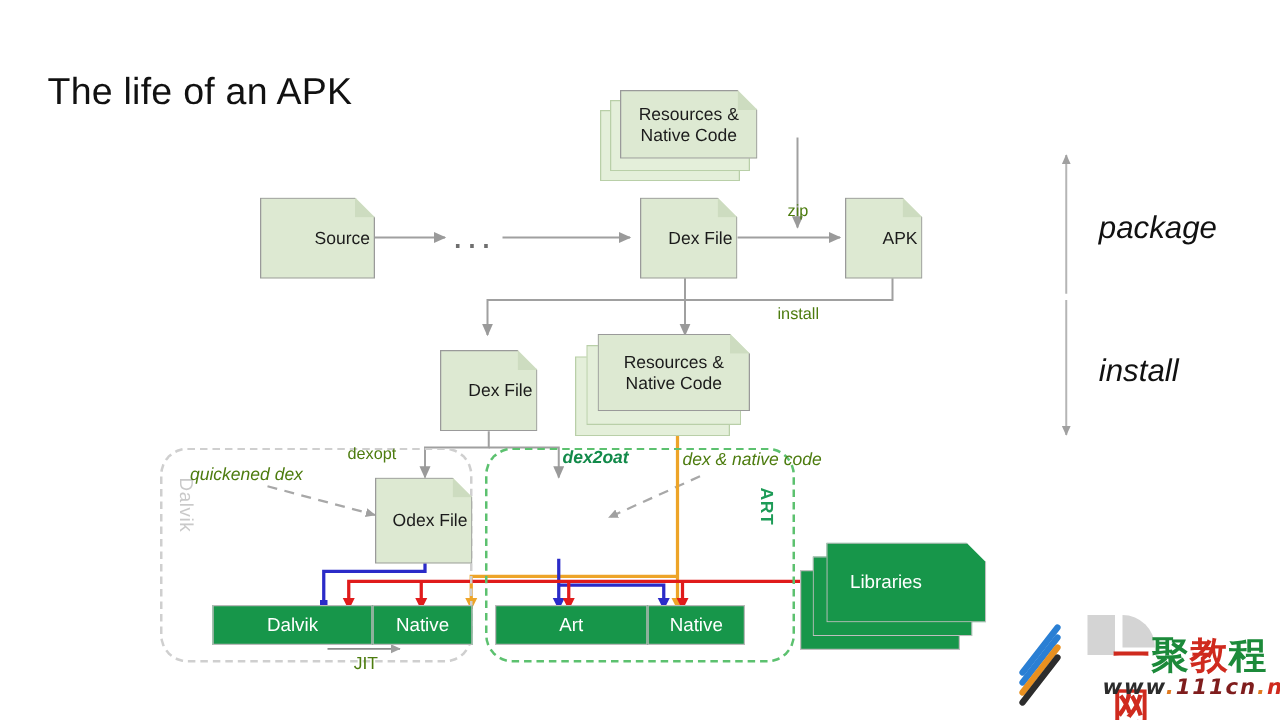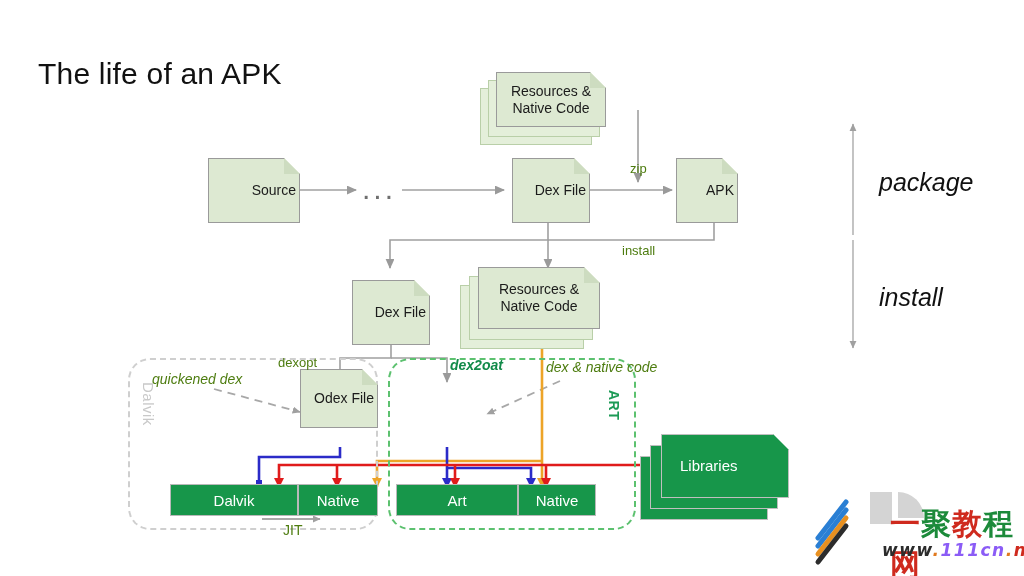--- a/index.html
+++ b/index.html
@@ -184,21 +184,21 @@
   </div>
 
   <div class="node stack" style="left:478px;top:267px;width:122px;height:62px;">
     <div class="sh" style="left:-18px;top:18px;width:122px;height:62px;"></div>
     <div class="sh" style="left:-9px;top:9px;width:122px;height:62px;"></div>
     <div class="face"></div>
     <div class="fold"></div>
     <div class="lbl">Resources &amp; Native Code</div>
   </div>
 
-  <div class="node" style="left:300px;top:369px;width:78px;height:59px;">
+  <div class="node" style="left:300px;top:382px;width:78px;height:69px;">
     <div class="face"></div>
     <div class="fold"></div>
     <div class="lbl">Odex File</div>
   </div>
 
 
   <div class="bar" style="left:170px;top:484px;width:128px;height:32px;">
     <span>Dalvik</span>
   </div>
   <div class="bar" style="left:298px;top:484px;width:80px;height:32px;">
@@ -237,17 +237,17 @@
         <path d="M6,52 L34,16" stroke="#2a7fd4"></path>
         <path d="M6,60 L34,24" stroke="#2a7fd4"></path>
         <path d="M6,68 L34,32" stroke="#e89020"></path>
         <path d="M6,76 L34,40" stroke="#2c2c2c"></path>
       </g>
     </svg>
     <div class="cn">
       <span style="color:#cf2a1e;">一</span><span style="color:#1c8a3a;">聚</span><span style="color:#cf2a1e;">教</span><span style="color:#1c8a3a;">程</span><span style="color:#cf2a1e;">网</span>
     </div>
     <div class="url">
-      <span style="color:#2c2c2c;">www</span><span style="color:#e07a1f;">.</span><span style="color:#8b5cf6;">111cn</span><span style="color:#e07a1f;">.</span><span style="color:#cf2a1e;">net</span>
+      <span style="color:#2c2c2c;">www</span><span style="color:#e07a1f;">.</span><span style="color:#7f1d1d;">111cn</span><span style="color:#e07a1f;">.</span><span style="color:#cf2a1e;">net</span>
     </div>
   </div>
 
 </div>
 
 </body></html>

